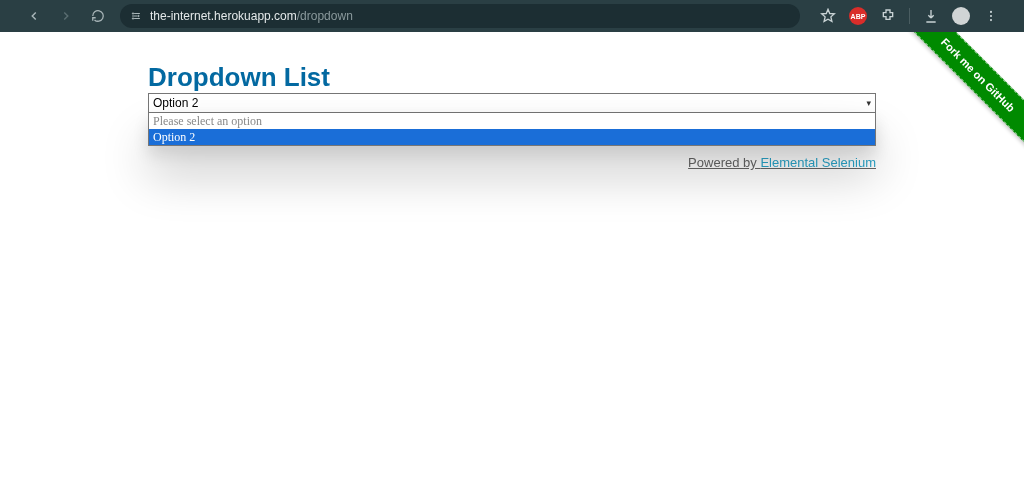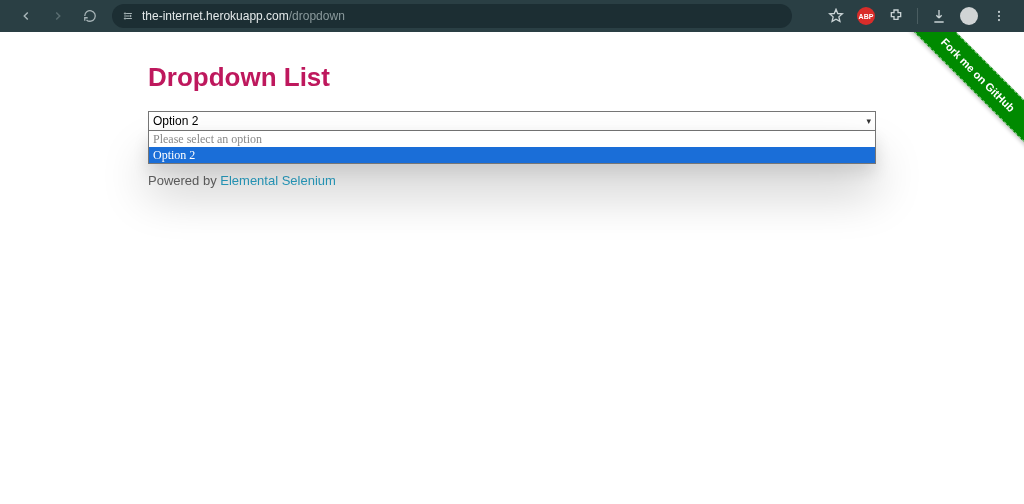--- a/index.html
+++ b/index.html
@@ -10,21 +10,21 @@
       height: 504px;
       overflow: hidden;
       position: relative;
     }
     
     .chrome-bar {
       background: #2a3f44;
       height: 32px;
       display: flex;
       align-items: center;
-      padding: 0 16px;
+      padding: 0 24px;
       gap: 12px;
     }
     .nav-btn {
       width: 20px;
       height: 20px;
       display: flex;
       align-items: center;
       justify-content: center;
       color: #a8b5b8;
       cursor: pointer;
@@ -110,22 +110,22 @@
       border-bottom: 1px dashed rgba(255,255,255,.6);
     }
     
     .content {
       padding: 30px 148px 0 148px;
       position: relative;
     }
     h3.page-title {
       font-size: 26px;
       font-weight: bold;
-      color: #be185d;
-      margin-bottom: 18px;
+      color: #0369a1;
+      margin-bottom: 0;
     }
     .select-wrap {
       position: relative;
     }
     .select-box {
       width: 100%;
       height: 20px;
       border: 1px solid #767676;
       background: #fff;
       font-size: 12px;
@@ -156,24 +156,25 @@
       padding: 1px 4px;
       line-height: 14px;
       cursor: pointer;
     }
     .dropdown-option.disabled { color: #888; cursor: default; }
     .dropdown-option.highlight {
       background: #1a6ed8;
       color: #fff;
     }
     .footer {
-      text-align: left;
+      text-align: right;
       font-size: 13px;
       color: #666;
       margin-top: 42px;
+      text-decoration: underline;
     }
     .footer a { color: #2ba6cb; text-decoration: none; }
   </style>
 </head>
 <body>
 
 <div class="chrome-bar">
   <div class="nav-btn">
     <svg width="14" height="14" viewBox="0 0 24 24" fill="none" stroke="currentColor" stroke-width="2.5">
         <path d="M15 18l-6-6 6-6"></path>

